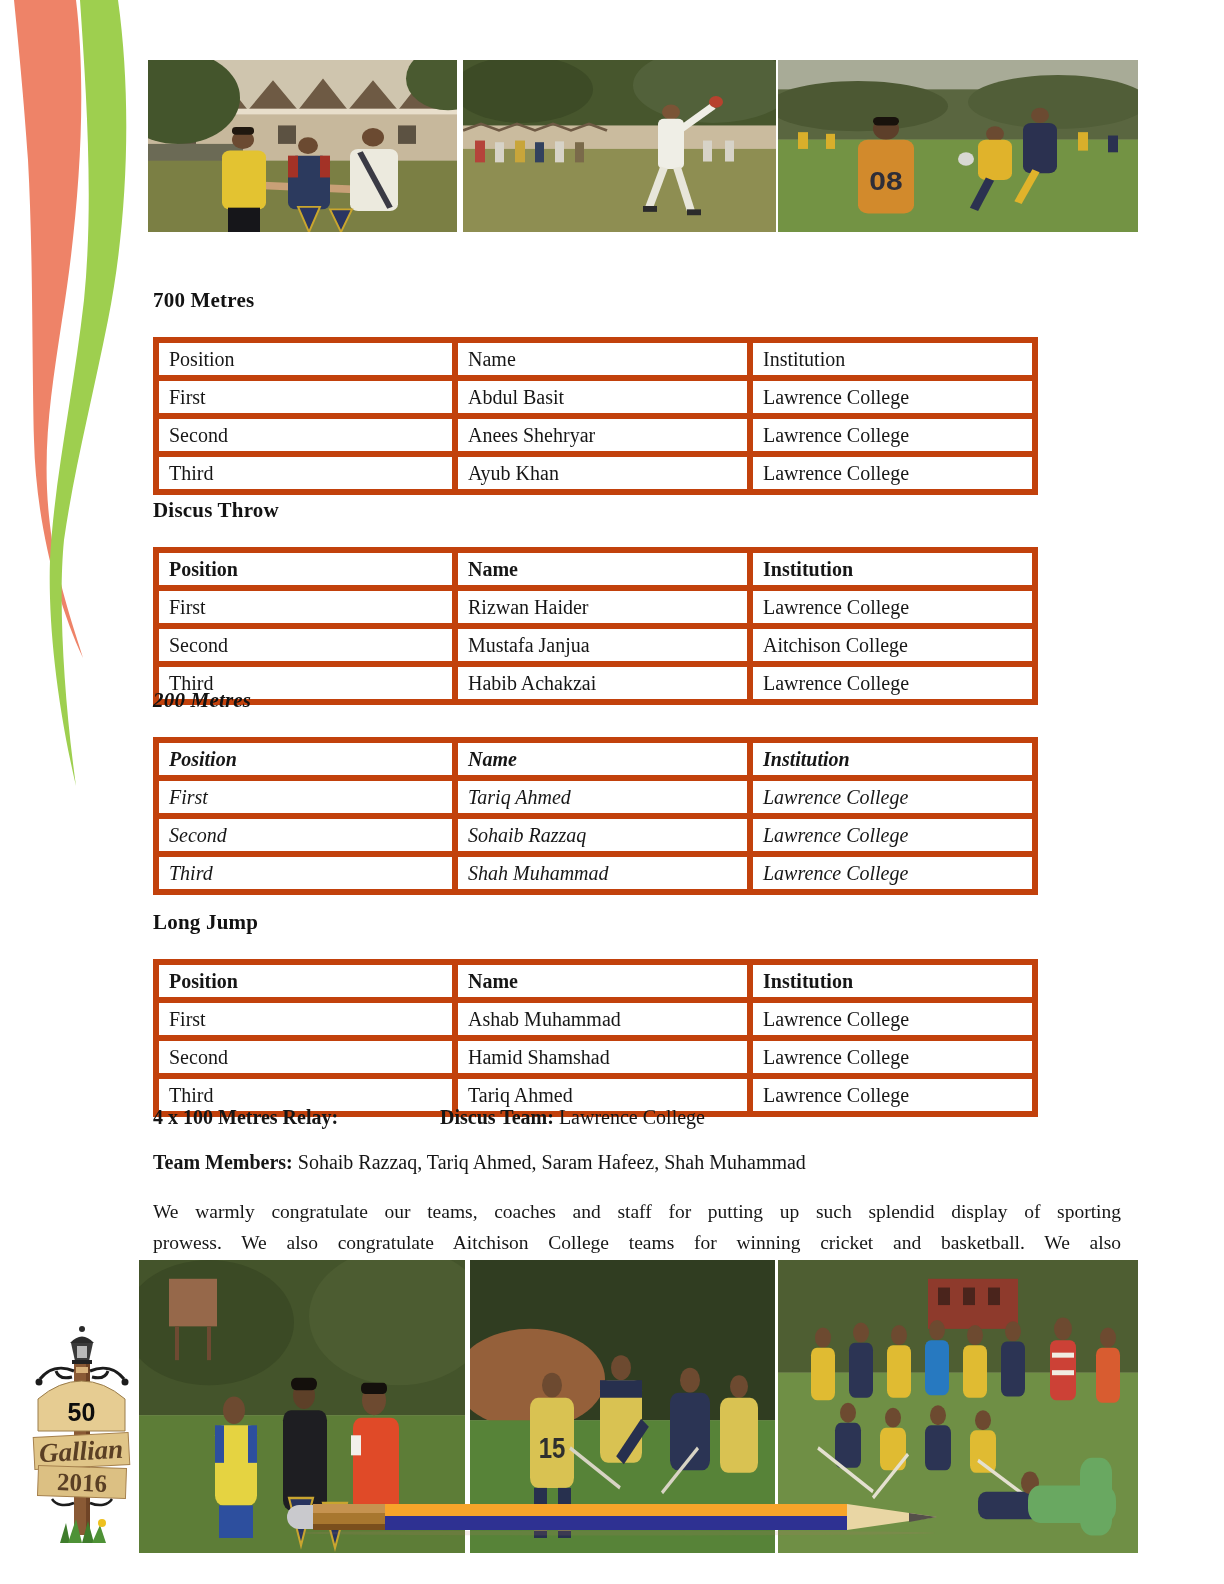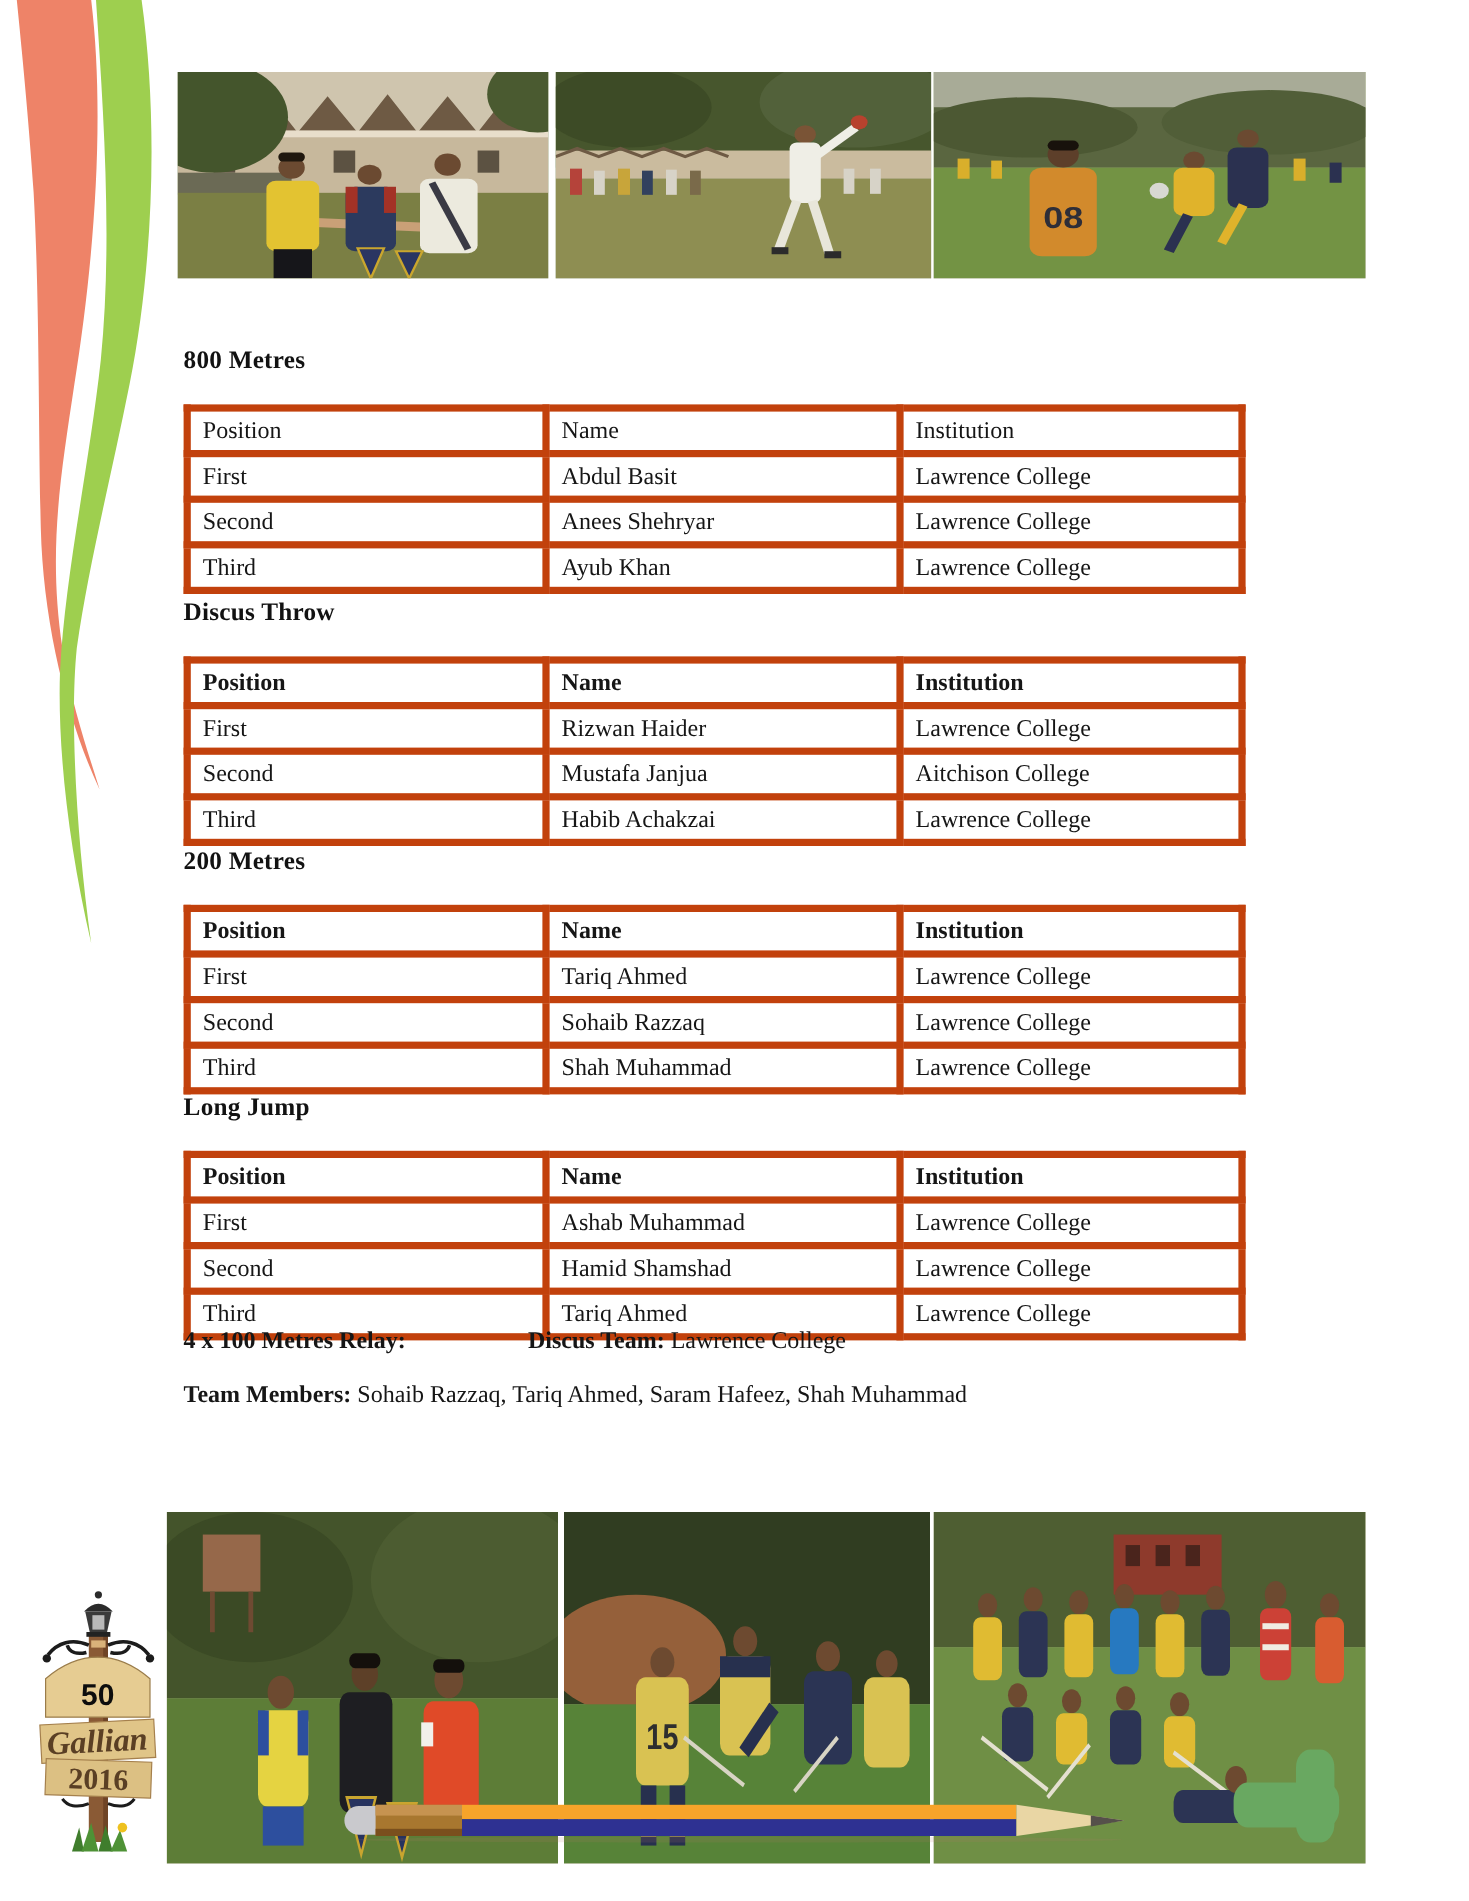--- a/index.html
+++ b/index.html
@@ -116,21 +116,21 @@
       <circle cx="188" cy="118" r="8" fill="#d8d8d2"></circle>
       <circle cx="108" cy="82" r="13" fill="#5d3f2a"></circle>
           <rect x="95" y="68" width="26" height="10" rx="5" fill="#18120c"></rect>
       <rect x="80" y="95" width="56" height="88" rx="10" fill="#d28a2c"></rect>
       <text x="108" y="155" font-family="Liberation Sans, sans-serif" font-size="30" font-weight="bold" fill="#2e2e38" text-anchor="middle">08</text>
     </svg>
   </div>
 </div>
 
 <div class="section" style="top:288px;">
-  <h2 class="evt">800 Metres</h2>
+  <h2 class="evt">700 Metres</h2>
   <table class="results plain">
     <colgroup>
           <col style="width:299px">
           <col style="width:295px">
           <col style="width:285px">
         </colgroup>
     <tbody>
           <tr>
       <th>Position</th>
       <th>Name</th>
@@ -181,21 +181,21 @@
     </tr>
     <tr>
       <td>Third</td>
       <td>Habib Achakzai</td>
       <td>Lawrence College</td>
     </tr>
   </tbody>
       </table>
 </div>
 
-<div class="section" style="top:705px;">
+<div class="section" style="top:688px;font-style:italic;">
   <h2 class="evt">200 Metres</h2>
   <table class="results">
     <colgroup>
           <col style="width:299px">
           <col style="width:295px">
           <col style="width:285px">
         </colgroup>
     <tbody>
           <tr>
       <th>Position</th>
@@ -260,20 +260,24 @@
     <b>Discus Team:</b>
     <span>Lawrence College</span>
   </span>
 </div>
 
 <div class="team" style="top:1151px;">
   <b>Team Members:</b>
   <span>Sohaib Razzaq, Tariq Ahmed, Saram Hafeez, Shah Muhammad</span>
 </div>
 
+<div class="para" style="top:1196px;">
+  <span>We warmly congratulate our teams, coaches and staff for putting up such splendid display of sporting</span>
+  <span>prowess. We also congratulate Aitchison College teams for winning cricket and basketball. We also</span>
+</div>
 
 <div class="row-bottom">
   <div class="photo" style="left:0;width:326px;" title="hockey pennant exchange between captains">
     <svg viewBox="0 0 326 234" preserveAspectRatio="none">
       <rect x="0" y="0" width="326" height="124" fill="#44542b"></rect>
       <ellipse cx="70" cy="50" rx="85" ry="50" fill="#3b4a25"></ellipse>
           <ellipse cx="260" cy="45" rx="90" ry="55" fill="#4c5c31"></ellipse>
       <rect x="30" y="15" width="48" height="38" fill="#96684a"></rect>
       <line x1="38" y1="53" x2="38" y2="80" stroke="#6e4a32" stroke-width="4"></line>
       <line x1="70" y1="53" x2="70" y2="80" stroke="#6e4a32" stroke-width="4"></line>

